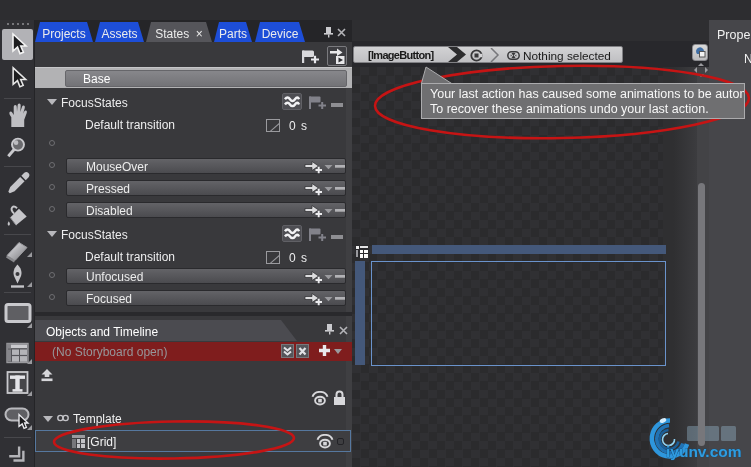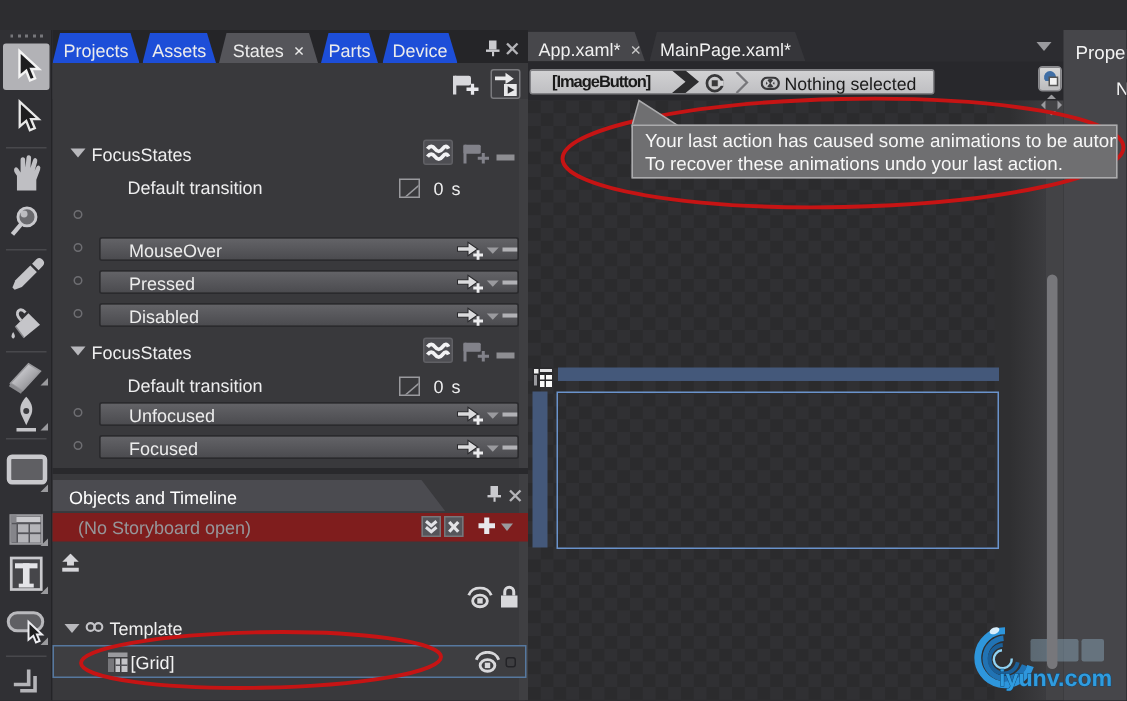--- a/index.html
+++ b/index.html
@@ -188,20 +188,23 @@
           <path d="M11 10.5 L19 10.5 M15 6.8 L15 14.2" stroke="#e8e8ec" stroke-width="2.2"></path>
         </svg>
       <div style="position:absolute; left:292px; top:4px; width:20px; height:20px; border:1.5px solid #7a7a7e; border-radius:2px; background:#3e3e42">
         <svg width="18" height="18" viewBox="0 0 18 18">
             <path d="M2 6 L9 6 L9 3.5 L14.5 7.5 L9 11 L9 8.5 L2 8.5 Z" fill="#e8e8ea" transform="translate(0,-2)"></path>
             <rect x="8" y="9" width="8.5" height="8" fill="#e8e8ea"></rect>
             <polygon points="10.5,10.5 15,13 10.5,15.5" fill="#2e2e32"></polygon>
           </svg>
       </div>
     </div>
+    <div id="baserow">
+        <div id="basebar">Base</div>
+      </div>
 
     <div class="grouphdr" style="top:74px">
         <i class="gtri"></i>
         <span class="gname">FocusStates</span>
         <span class="wavebtn"><svg width="18" height="15" viewBox="0 0 18 15">
             <path d="M2 5.2 q2.5 -3.4 5 0 t5 0 t4 0 M2 10.4 q2.5 -3.4 5 0 t5 0 t4 0" fill="none" stroke="#f2f2f4" stroke-width="2.5"></path>
           </svg></span>
         <svg class="flagadd" width="20" height="15" viewBox="0 0 20 15">
           <rect x="2" y="1.5" width="11.5" height="6" rx="1" fill="#82828a"></rect>
           <rect x="2" y="1.5" width="2" height="12.5" fill="#82828a"></rect>
@@ -353,25 +356,20 @@
               <ellipse cx="9" cy="9.6" rx="4.9" ry="3.9" fill="none" stroke="#d8d8db" stroke-width="1.9"></ellipse>
               <rect x="7.2" y="7.8" width="3.6" height="3.6" fill="#d8d8db"></rect>
             </svg>
           <div style="position:absolute; left:301px; top:7px; width:7px; height:7px; border:1.5px solid #232327; border-radius:2px"></div>
         </div>
       </div>
     </div>
   </div>
 
   <div id="center" class="abs" style="left:352px; top:20px; width:357px; height:447px; background:#2e2e31; overflow:hidden">
-    <div id="doctabs">
-      <div class="dtab" style="left:0; width:78px; background:#47474b; clip-path:polygon(0 0, calc(100% - 7px) 0, 100% 100%, 0 100%); padding-left:7px">App.xaml*&nbsp; <span style="color:#c8c8c8">×</span></div>
-      <div class="dtab" style="left:81px; width:104px; background:#36363a; clip-path:polygon(5px 0, calc(100% - 7px) 0, 100% 100%, 0 100%); padding-left:7px">MainPage.xaml*</div>
-      <div style="position:absolute; left:339px; top:8px; width:0; height:0; border-left:5px solid transparent; border-right:5px solid transparent; border-top:6px solid #9a9a9e"></div>
-    </div>
     <div id="crumbbar">
       <div id="crumb">
         <span style="position:absolute; left:14px; top:2px; font-weight:bold; font-size:11px; letter-spacing:-0.7px">[ImageButton]</span>
         <svg style="position:absolute; left:90px; top:0" width="26" height="15" viewBox="0 0 26 15">
             <path d="M4 0 L13 0 L22 7.5 L13 15 L4 15 L13 7.5 Z" fill="#2c2c2e"></path>
           </svg>
         <svg style="position:absolute; left:116px; top:1.5px" width="13" height="13" viewBox="0 0 13 13">
             <circle cx="6.5" cy="6.5" r="5.2" fill="none" stroke="#38383a" stroke-width="1.8"></circle>
             <rect x="4.5" y="4.5" width="4" height="4" fill="#38383a"></rect>
             <rect x="9.5" y="4.8" width="3" height="3.4" fill="#d4d4d6"></rect>

